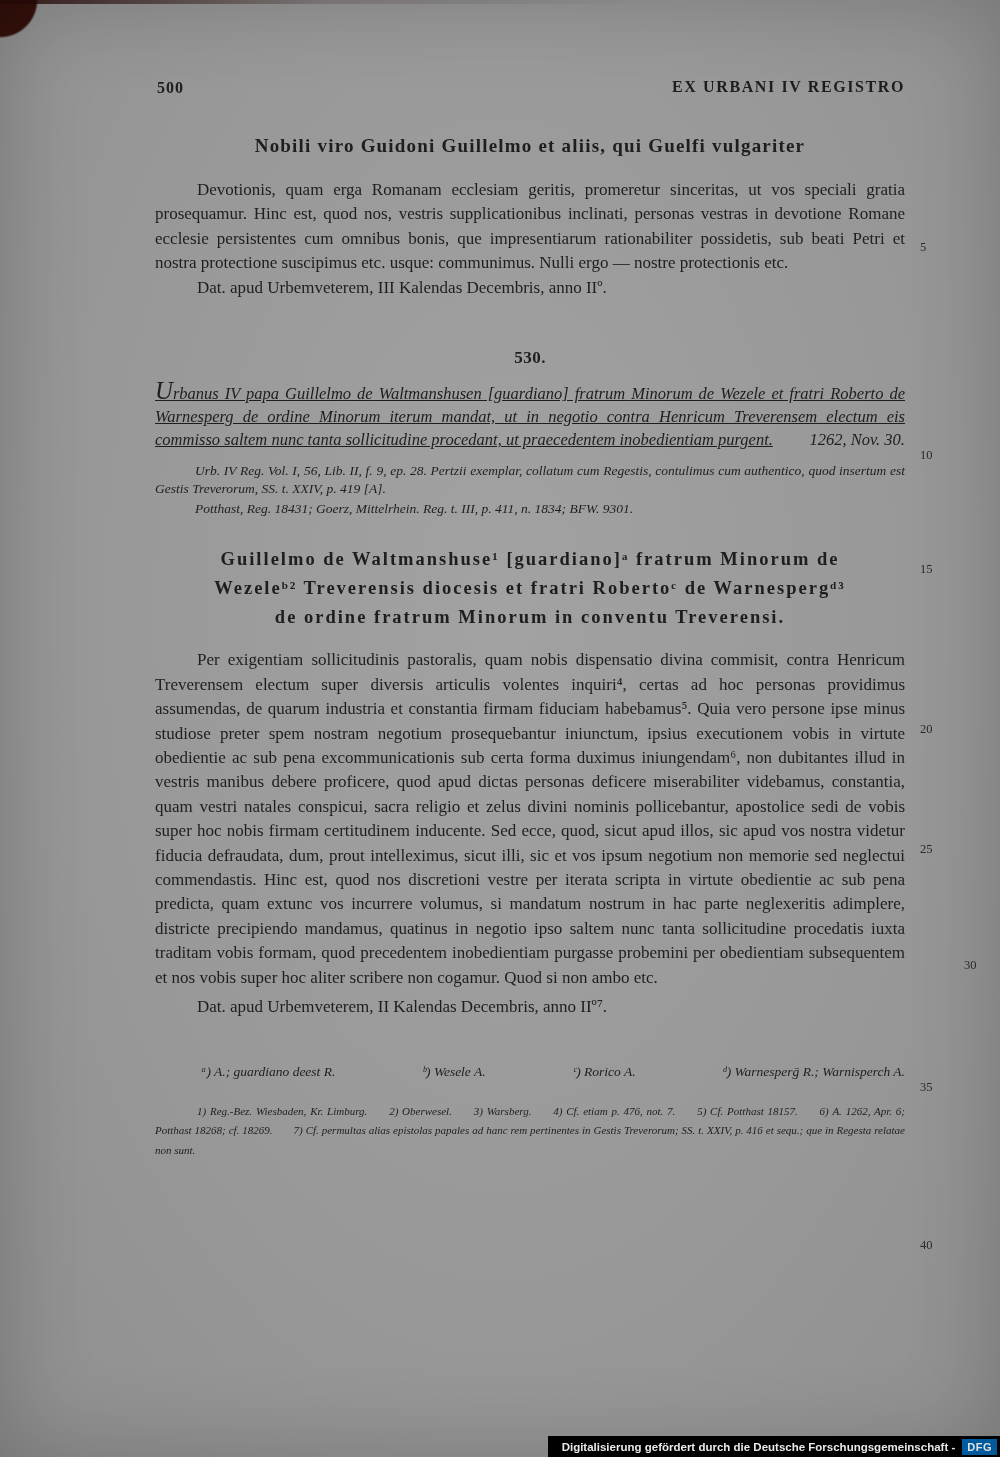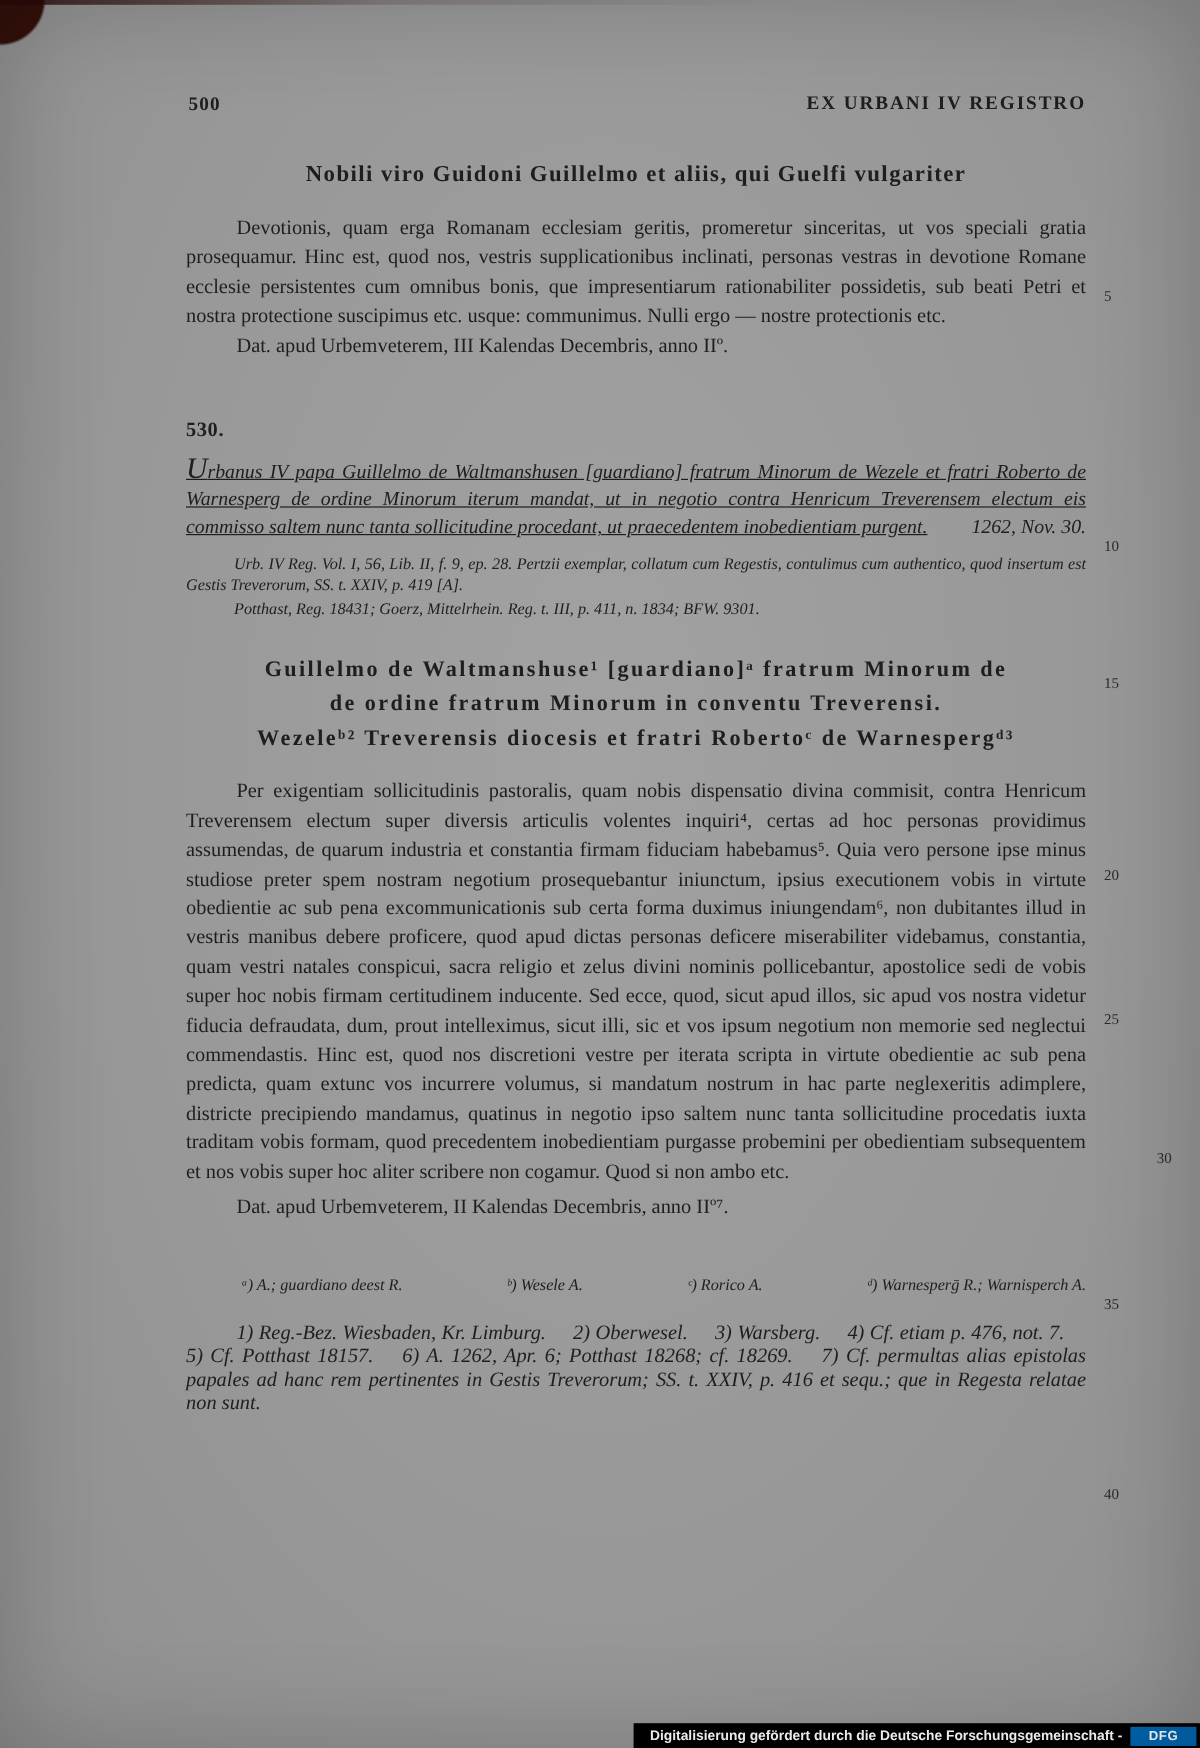--- a/index.html
+++ b/index.html
@@ -35,21 +35,21 @@
     margin-top:30px; text-align:center; font-weight:bold;
     font-size:19px; line-height:27px; letter-spacing:1.2px;
   }
 
   .body-text {
     margin:19px 0 0 0; font-size:17px; line-height:24.4px;
     text-align:justify; text-indent:42px;
   }
   .dateline { margin:0; font-size:17px; line-height:24.4px; text-indent:42px; }
 
-  .entry-number { margin-top:48px; text-align:left; font-weight:bold; font-size:17px; letter-spacing:0.5px; }
+  .entry-number { margin-top:48px; text-align:center; font-weight:bold; font-size:17px; letter-spacing:0.5px; }
 
   .summary {
     position:relative; margin-top:11px; font-style:italic;
     font-size:16.5px; line-height:23.2px; text-align:justify;text-decoration:underline;
   }
   .summary::first-letter { font-size:1.5em; line-height:1; }
   .summary-date { position:absolute; right:0; bottom:0; font-style:italic; }
 
   .source-note {
     margin:10px 0 0 0; font-style:italic; font-size:13.5px;
@@ -63,38 +63,38 @@
   }
 
   .main-body { margin-top:16px; }
   .entry-dateline { margin-top:5px; }
 
   .fn-alpha {
     margin-top:44px; padding-left:46px; display:flex;
     justify-content:space-between; font-size:13.5px; font-style:italic;
   }
   .fn-num {
-    margin:22px 0 0 0; font-size:17px; font-style:italic;
+    margin:22px 0 0 0; font-size:11px; font-style:italic;
     line-height:19.6px; text-align:justify; text-indent:42px;
   }
   .fn-num span { margin-right:18px; }
 
   .mline { position:absolute; left:920px; font-size:12.5px; color:#2b2b2b; }
   .m1 { top:240px; } .m2 { top:448px; } .m3 { top:562px; } .m4 { top:722px; }
   .m5 { top:842px; } .m6 { top:958px;margin-left:44px; } .m7 { top:1080px; } .m8 { top:1238px; }
 
   .footer {
     position:absolute; right:0; bottom:0; height:21px; background:#000;
     display:flex; align-items:center; gap:7px; padding:0 3px 0 14px;
     font-family:"Liberation Sans","DejaVu Sans",sans-serif;
   }
   .footer-credit { color:#ffffff; font-size:11.5px; font-weight:bold; white-space:nowrap; }
   .dfg-logo {
     background:#0067b2; color:#ffffff; font-weight:bold; font-size:11px;
-    padding:2px 15px; letter-spacing:0.5px;text-align:right;
+    padding:2px 5px; letter-spacing:0.5px;text-align:right;
   }
 </style>
 </head>
 <body>
 
 <div class="page">
   <div class="corner-artifact"></div>
   <div class="top-edge-artifact"></div>
 
   <div class="content">
@@ -116,22 +116,22 @@
     <div class="summary">
       <span>Urbanus IV papa Guillelmo de Waltmanshusen [guardiano] fratrum Minorum de Wezele et fratri Roberto de Warnesperg de ordine Minorum iterum mandat, ut in negotio contra Henricum Treverensem electum eis commisso saltem nunc tanta sollicitudine procedant, ut praecedentem inobedientiam purgent.</span>
       <span class="summary-date">1262, Nov. 30.</span>
     </div>
 
     <p class="source-note">Urb. IV Reg. Vol. I, 56, Lib. II, f. 9, ep. 28. Pertzii exemplar, collatum cum Regestis, contulimus cum authentico, quod insertum est Gestis Treverorum, SS. t. XXIV, p. 419 [A].</p>
     <p class="source-note">Potthast, Reg. 18431; Goerz, Mittelrhein. Reg. t. III, p. 411, n. 1834; BFW. 9301.</p>
 
     <div class="address">
       <div>Guillelmo de Waltmanshuse¹ [guardiano]ᵃ fratrum Minorum de</div>
+      <div>Wezeleᵇ² Treverensis diocesis et fratri Robertoᶜ de Warnespergᵈ³</div>
       <div>de ordine fratrum Minorum in conventu Treverensi.</div>
-      <div>Wezeleᵇ² Treverensis diocesis et fratri Robertoᶜ de Warnespergᵈ³</div>
     </div>
 
     <p class="body-text main-body">Per exigentiam sollicitudinis pastoralis, quam nobis dispensatio divina commisit, contra Henricum Treverensem electum super diversis articulis volentes inquiri⁴, certas ad hoc personas providimus assumendas, de quarum industria et constantia firmam fiduciam habebamus⁵. Quia vero persone ipse minus studiose preter spem nostram negotium prosequebantur iniunctum, ipsius executionem vobis in virtute obedientie ac sub pena excommunicationis sub certa forma duximus iniungendam⁶, non dubitantes illud in vestris manibus debere proficere, quod apud dictas personas deficere miserabiliter videbamus, constantia, quam vestri natales conspicui, sacra religio et zelus divini nominis pollicebantur, apostolice sedi de vobis super hoc nobis firmam certitudinem inducente. Sed ecce, quod, sicut apud illos, sic apud vos nostra videtur fiducia defraudata, dum, prout intelleximus, sicut illi, sic et vos ipsum negotium non memorie sed neglectui commendastis. Hinc est, quod nos discretioni vestre per iterata scripta in virtute obedientie ac sub pena predicta, quam extunc vos incurrere volumus, si mandatum nostrum in hac parte neglexeritis adimplere, districte precipiendo mandamus, quatinus in negotio ipso saltem nunc tanta sollicitudine procedatis iuxta traditam vobis formam, quod precedentem inobedientiam purgasse probemini per obedientiam subsequentem et nos vobis super hoc aliter scribere non cogamur. Quod si non ambo etc.</p>
     <p class="dateline entry-dateline">Dat. apud Urbemveterem, II Kalendas Decembris, anno IIº⁷.</p>
 
     <div class="fn-alpha">
       <span>ᵃ) A.; guardiano deest R.</span>
       <span>ᵇ) Wesele A.</span>
       <span>ᶜ) Rorico A.</span>
       <span>ᵈ) Warnesperḡ R.; Warnisperch A.</span>

